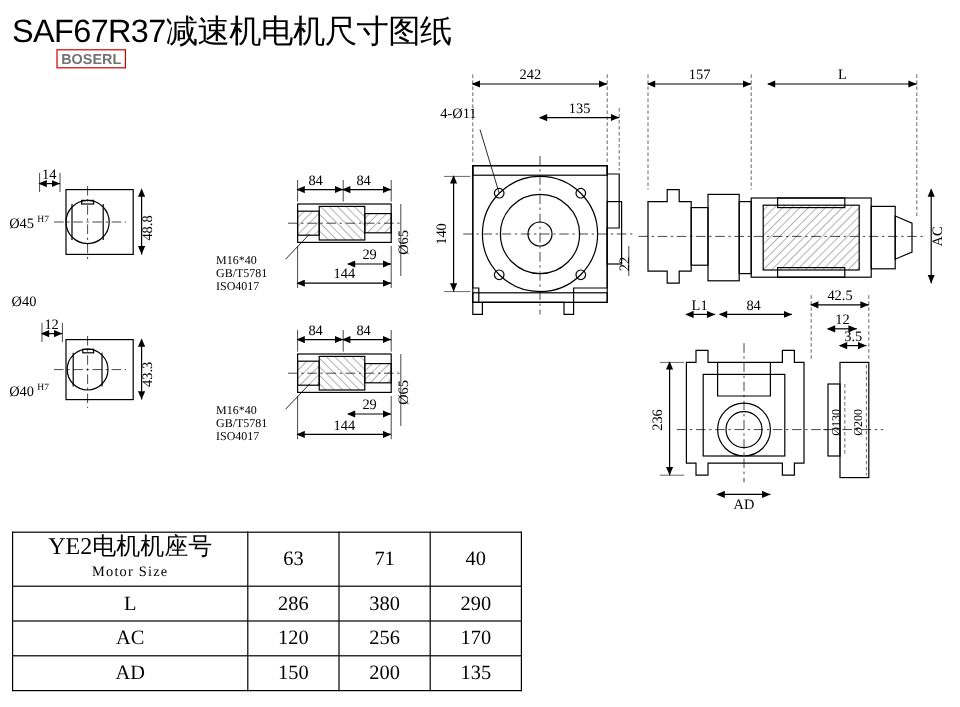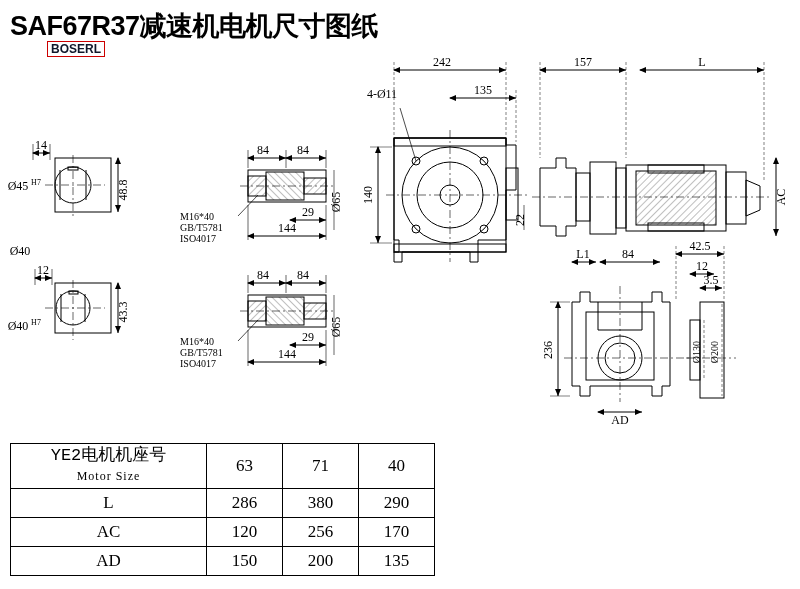--- a/index.html
+++ b/index.html
@@ -9,30 +9,30 @@
     font-family:"Liberation Serif", serif;
     color:#000;
     position:relative;
     overflow:hidden;
   }
   #root{position:relative;width:800px;height:589px;}
   .abs{position:absolute;}
   .title{
     left:10px;top:8px;
     font-family:"Liberation Sans", sans-serif;
-    font-weight:bold;
+    font-weight:normal;
     font-size:27px;
     letter-spacing:-0.5px;
     white-space:nowrap;
     text-align:center;
   }
   .logo{
     left:47px;top:41px;
     border:1px solid #cc0000;
-    color:#0f172a;
+    color:#737373;
     font-family:"Liberation Sans", sans-serif;
     font-size:12px;
     font-weight:bold;
     padding:0 3px;
     line-height:14px;
   }
   svg{display:block;}
   .dimtxt{
     font-family:"Liberation Serif", serif;
     font-size:12px;
@@ -54,21 +54,21 @@
     font-size:17px;
     height:28px;
     padding:0;
   }
   .spec-table td.head{
     width:195px;
     line-height:20px;
     font-size:17px;
   }
   .spec-table tr.hdr td{height:44px;}
-  .spec-table td.head .cn{display:block;font-size:17px;font-family:Liberation Mono, monospace;}
+  .spec-table td.head .cn{display:block;font-size:20px;}
   .spec-table td.head .en{display:block;font-size:12px;letter-spacing:1px;}
 </style>
 </head>
 <body>
 
 <div id="root">
 
   <div class="abs title">SAF67R37减速机电机尺寸图纸</div>
   <div class="abs logo">BOSERL</div>
 

